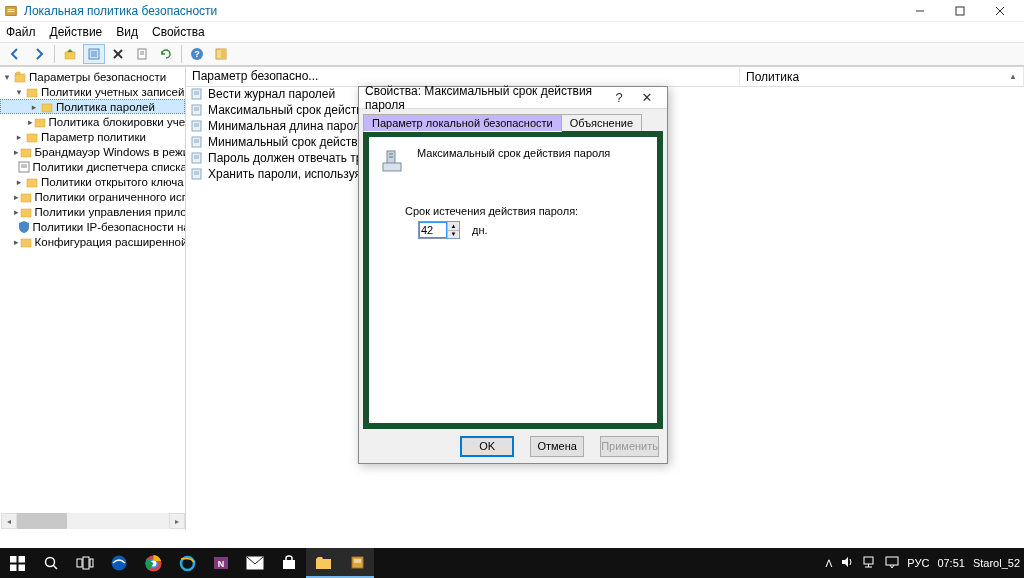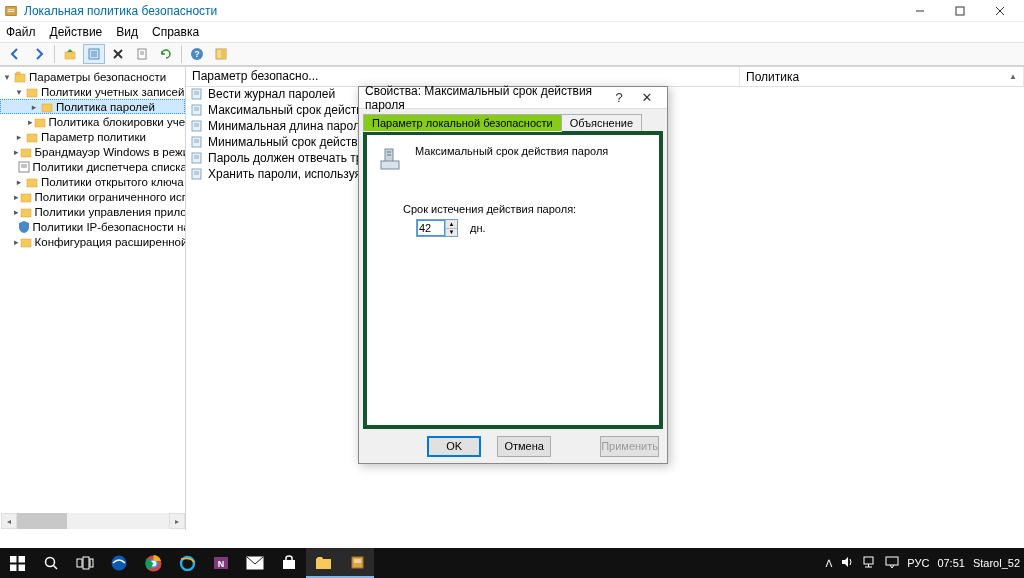--- a/index.html
+++ b/index.html
@@ -50,35 +50,35 @@
 .hscroll .thumb { width: 50px; background: #c8c8c8; }
 .hscroll .track { flex: 1; }
 
 
 .modal { position: absolute; left: 358px; top: 86px; width: 310px; height: 378px; background: #f0f0f0; border: 1px solid #888; box-shadow: 2px 2px 10px rgba(0,0,0,.25); display: flex; flex-direction: column; }
 .modal .mtitle { height: 22px; background: #fff; display: flex; align-items: center; padding: 0 6px; font-size: 12px; border-bottom: 1px solid #ddd; }
 .modal .mtitle .t { flex: 1; }
 .modal .mtitle .mbtn { width: 28px; text-align: center; color: #333; cursor: default; font-size: 13px; }
 .modal .tabs { height: 22px; display: flex; align-items: flex-end; padding-left: 4px; padding-top: 4px; }
 .modal .tab { padding: 2px 8px; font-size: 11px; border: 1px solid #b0b0b0; border-bottom: none; background: #f0f0f0; margin-right: -1px; position: relative; }
-.modal .tab.active { background: #84cc16; z-index: 2; border-bottom: 1px solid #fff; top: 1px; }
-.modal .tabbody { flex: 1; background: #fff; border: 4px solid #14532d; margin: 0 4px; padding: 10px; position: relative; }
+.modal .tab.active { background: #c4b5fd; z-index: 2; border-bottom: 1px solid #fff; top: 1px; }
+.modal .tabbody { flex: 1; background: #fff; border: 6px solid #14532d; margin: 0 4px; padding: 10px; position: relative; }
 .modal .policy-header { display: flex; align-items: flex-start; gap: 10px; margin-bottom: 30px; }
 .modal .policy-icon { width: 28px; height: 28px; }
 .modal .field-label { font-size: 11px; margin-left: 26px; margin-bottom: 4px; }
 .modal .spinner-row { display: flex; align-items: center; gap: 12px; margin-left: 39px; }
 .modal .spinner { width: 42px; height: 18px; display: flex; border: 1px solid #7a9ac0; }
 .modal .spinner input { width: 28px; border: none; background: #fff; font-size: 11px; padding-left: 2px; outline: 1px solid #3399ff; outline-offset: -1px; }
 .modal .spinner .spinbtns { width: 14px; display: flex; flex-direction: column; }
 .modal .spinner .spinbtns div { flex: 1; background: #e9e9e9; border-left: 1px solid #bbb; font-size: 6px; display: flex; align-items: center; justify-content: center; cursor: default; }
 .modal .spinner .spinbtns div:first-child { border-bottom: 1px solid #bbb; }
 .modal .btnrow { height: 34px; display: flex; align-items: center; justify-content: flex-end; gap: 16px; padding: 0 8px; }
 .modal .btn { min-width: 54px; height: 21px; font-size: 11px; border: 1px solid #acacac; background: #e1e1e1; cursor: default; }
 .modal .btn.primary { border: 2px solid #0078d7; background: #e1e1e1; }
-.modal .btn.disabled { color: #9a9a9a; margin-left: 33px; }
+.modal .btn.disabled { color: #9a9a9a; }
 
 
 .taskbar { position: absolute; bottom: 0; left: 0; right: 0; height: 30px; background: #111; display: flex; align-items: center; color: #fff; }
 .taskbar .tbicon { width: 34px; height: 30px; display: inline-flex; align-items: center; justify-content: center; cursor: default; }
 .taskbar .tbicon.active { border-bottom: 2px solid #76b9ed; background: #2a2a2a; }
 .taskbar .tray { margin-left: auto; display: flex; align-items: center; gap: 8px; padding-right: 4px; font-size: 11px; }
 .taskbar .tray .txt { font-size: 11px; }
 
 
 .gap { position: absolute; bottom: 30px; left: 0; right: 0; height: 18px; background: #fff; }
@@ -117,21 +117,21 @@
         <line x1="1" y1="1" x2="9" y2="9" stroke="#333"></line>
         <line x1="9" y1="1" x2="1" y2="9" stroke="#333"></line>
       </svg>
     </span>
 </div>
 
 <div class="menubar">
   <span>Файл</span>
   <span>Действие</span>
   <span>Вид</span>
-  <span>Справка</span>
+  <span>Свойства</span>
 </div>
 
 <div class="toolbar">
   <span class="tbtn">
       <svg width="14" height="14" viewBox="0 0 14 14">
         <path d="M9 2 L4 7 L9 12" fill="none" stroke="#2a6bbf" stroke-width="2"></path>
       </svg>
     </span>
   <span class="tbtn">
       <svg width="14" height="14" viewBox="0 0 14 14">

